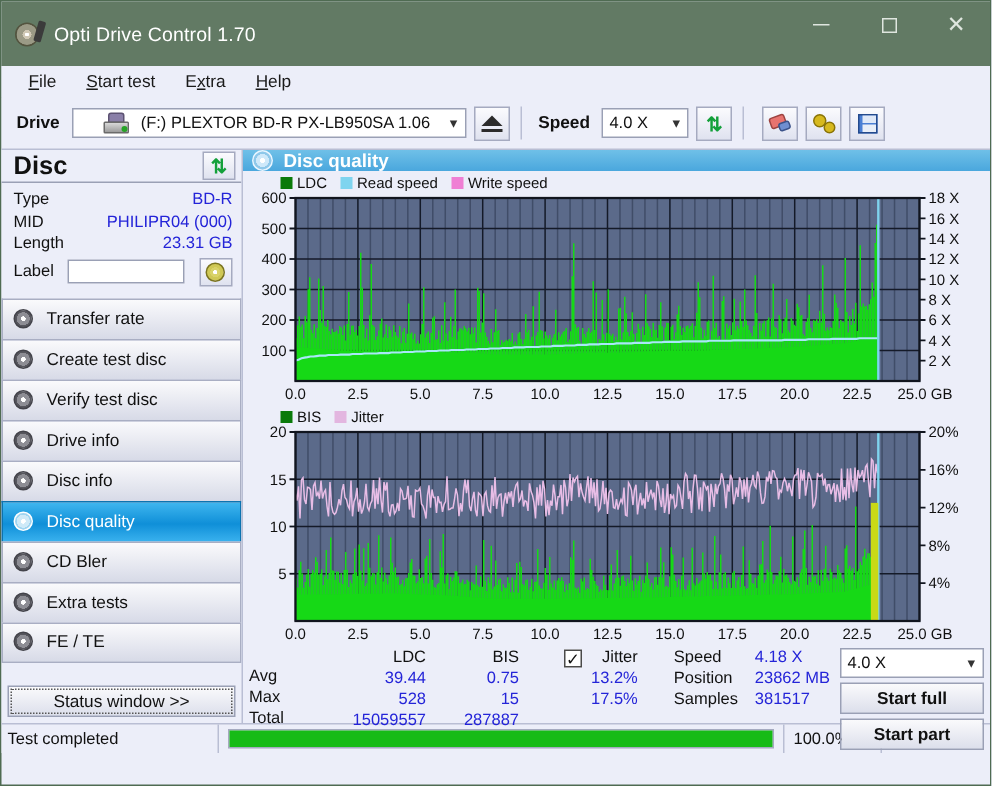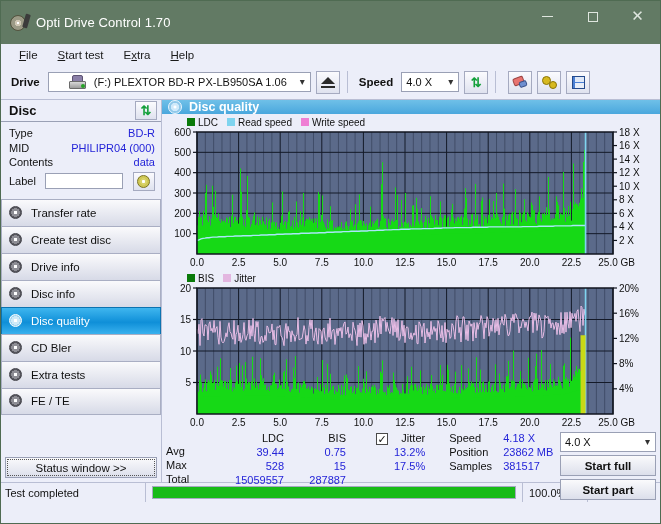--- a/index.html
+++ b/index.html
@@ -60,21 +60,21 @@
   .gears i:nth-child(2){right:0;bottom:0;width:8px;height:8px;}
   .floppy{width:13px;height:13px;background:#4a7fd4;border:1px solid #244a8c;position:relative;box-sizing:border-box;}
   .floppy .sh{position:absolute;left:2px;top:0;width:9px;height:5px;background:#dfe8f7;}
   .floppy .lb{position:absolute;left:2px;bottom:0;width:9px;height:5px;background:#e8eef8;}
   
   .body{display:flex;height:382px;}
   
   .left{width:160px;background:#eceef9;display:flex;flex-direction:column;}
   .disc-hdr{height:21px;display:flex;align-items:center;justify-content:space-between;
     background:#eceef9;border-bottom:1px solid #9aa0b5;padding-left:8px;}
-  .disc-hdr span.t{font-weight:bold;font-size:13px;color:#111;}
+  .disc-hdr span.t{font-weight:bold;font-size:17px;color:#111;}
   .refresh-btn{width:22px;height:19px;border:1px solid #a5aac0;background:linear-gradient(#fbfbfe,#dfe2ef);
      display:flex;align-items:center;justify-content:center;margin-right:4px;box-sizing:border-box;}
   .disc-info{padding:4px 6px 2px 8px;}
   .dirow{display:flex;justify-content:space-between;align-items:center;height:14.5px;font-size:11px;}
   .dirow .k{color:#111;}
   .dirow .v{color:#2424d8;}
   .label-row{display:flex;align-items:center;justify-content:space-between;margin-top:2px;}
   .label-row .k{color:#111;font-size:11px;}
   .label-input{width:78px;height:16px;background:#fff;border:1px solid #9aa0b5;box-sizing:border-box;}
   .cd-btn{width:22px;height:19px;border:1px solid #a5aac0;background:linear-gradient(#fbfbfe,#dfe2ef);
@@ -234,22 +234,22 @@
       <div class="disc-info">
         <div class="dirow">
           <span class="k">Type</span>
           <span class="v">BD-R</span>
         </div>
         <div class="dirow">
           <span class="k">MID</span>
           <span class="v">PHILIPR04 (000)</span>
         </div>
         <div class="dirow">
-          <span class="k">Contents</span>
-          <span class="v">data</span>
+          <span class="k">Length</span>
+          <span class="v">23.31 GB</span>
         </div>
         <div class="label-row">
           <span class="k">Label</span>
           <input class="label-input" type="text" placeholder="" style="">
           <div class="cd-btn">
             <span class="cd-glyph"></span>
           </div>
         </div>
       </div>
 
@@ -258,20 +258,26 @@
           <span class="ni">
               <i class="c"></i>
             </span>
           <span>Transfer rate</span>
         </div>
         <div class="nav">
           <span class="ni">
               <i class="c"></i>
             </span>
           <span>Create test disc</span>
+        </div>
+        <div class="nav">
+          <span class="ni">
+              <i class="c"></i>
+            </span>
+          <span>Verify test disc</span>
         </div>
         <div class="nav">
           <span class="ni">
               <i class="c"></i>
             </span>
           <span>Drive info</span>
         </div>
         <div class="nav">
           <span class="ni">
               <i class="c"></i>

